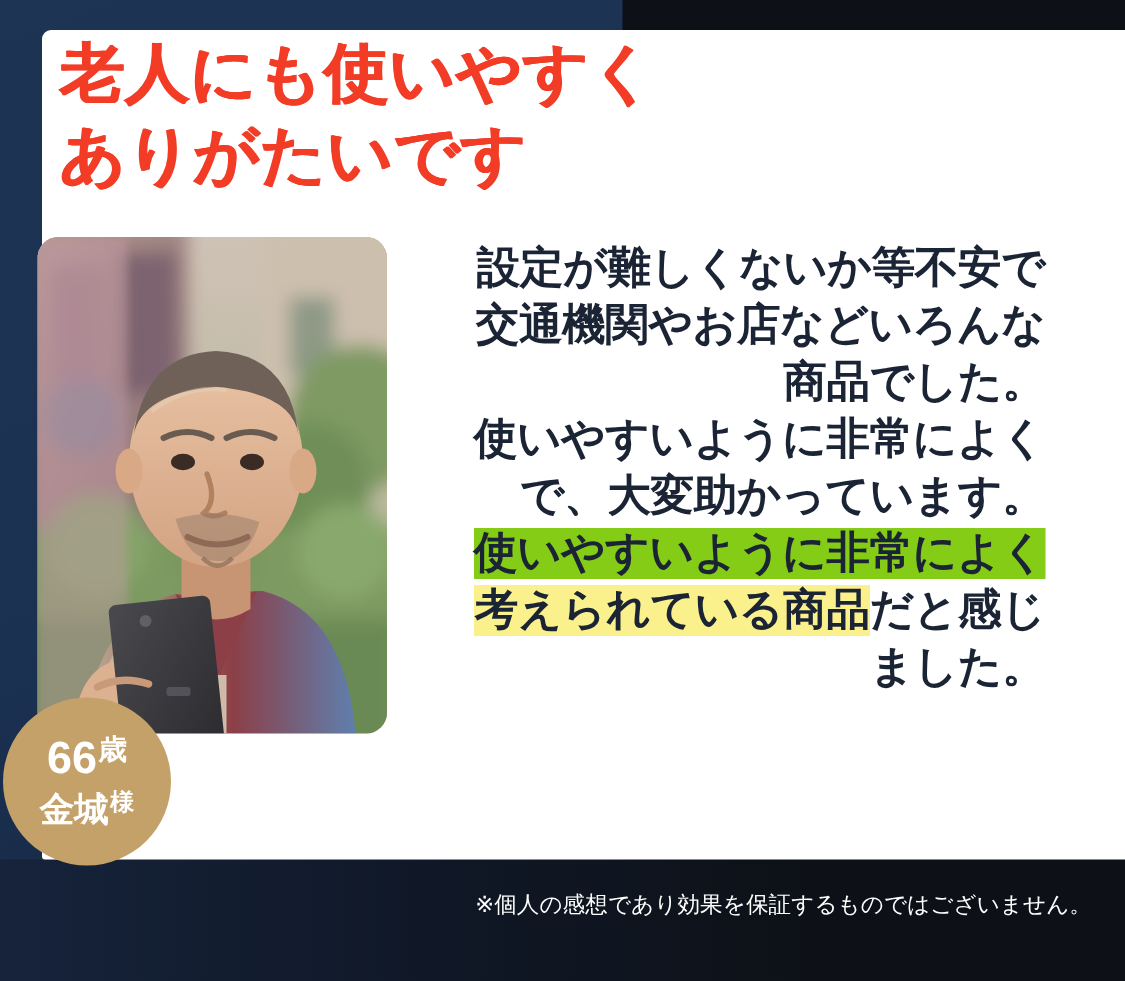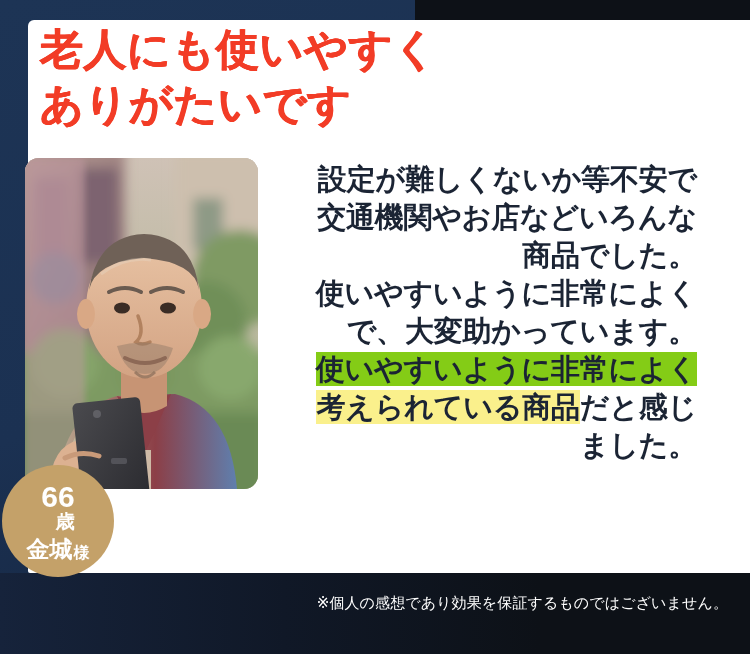--- a/index.html
+++ b/index.html
@@ -98,30 +98,29 @@
     flex-direction: column;
     align-items: center;
     justify-content: center;
     color: #ffffff;
     line-height: 1;
   }
   .badge-age {
     font-size: 30px;
     font-weight: 700;
     display: flex;
-    align-items: flex-end;
+    align-items: flex-start;
     margin-bottom: 7px;
-    flex-direction: column;
   }
   .badge-age .suffix { font-size: 19px; font-weight: 700; margin-left: 1px; }
   .badge-name {
     font-size: 23px;
     font-weight: 700;
     display: flex;
-    align-items: flex-end;
+    align-items: flex-start;
   }
   .badge-name .suffix { font-size: 16px; font-weight: 700; margin-left: 1px; }
 
   
   .body-copy {
     position: absolute;
     left: 292px;
     top: 160px;
     width: 405px;
     color: #1b2434;

